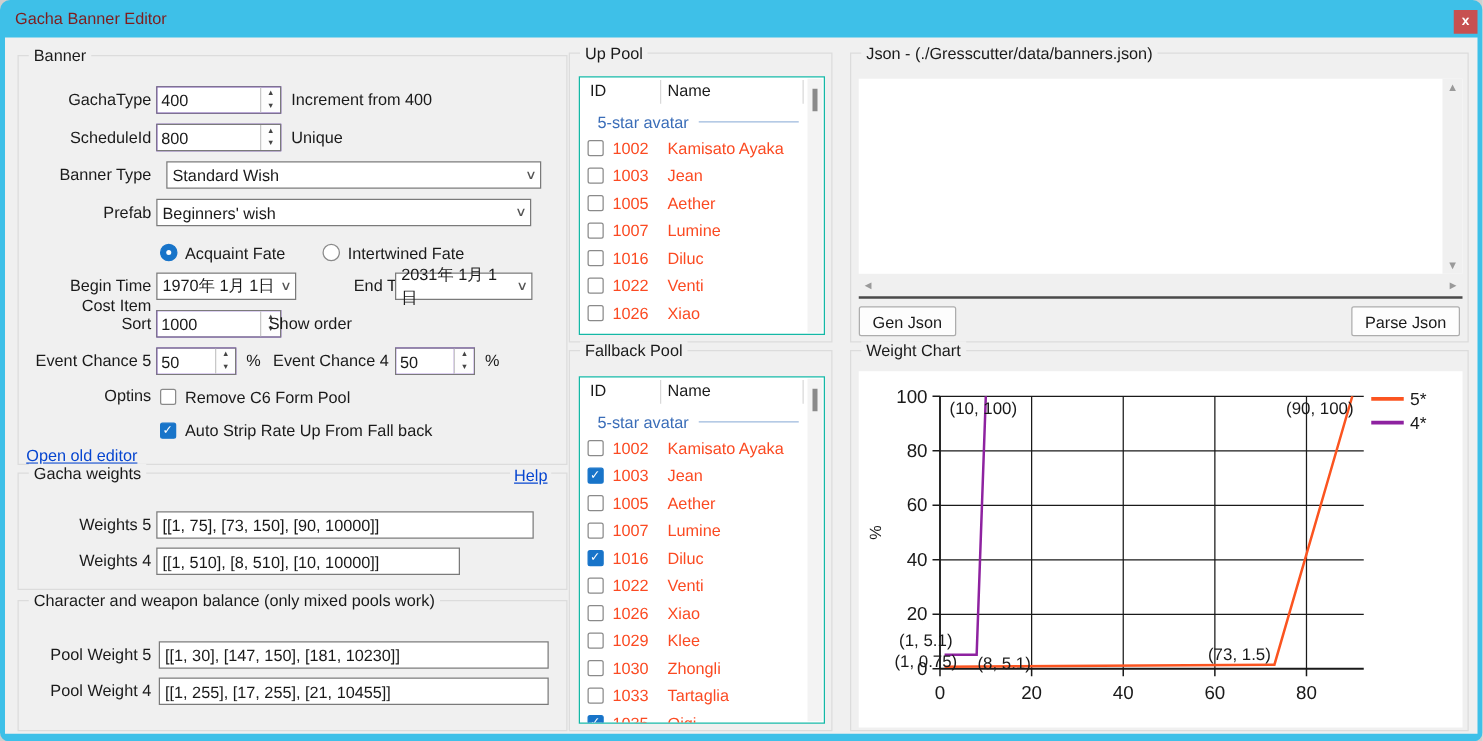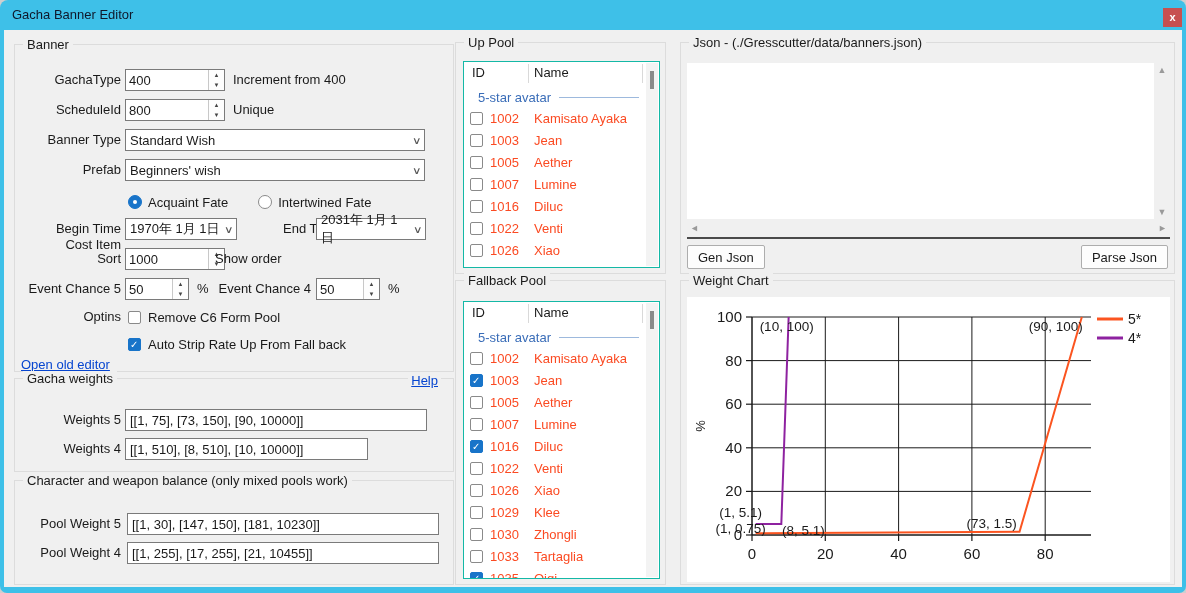--- a/index.html
+++ b/index.html
@@ -1,19 +1,19 @@
 <!DOCTYPE html>
 <html><head>
 <meta charset="utf-8">
 <style>
   * { margin:0; padding:0; box-sizing:border-box; }
   html,body { background:#cfcfcf; font-family:"Liberation Sans", sans-serif; }
   .window { position:relative; width:1186px; height:593px; background:#3ec0e8; border-radius:8px 8px 7px 7px; overflow:hidden; font-size:13px; color:#1a1a1a; }
   .titlebar { position:absolute; left:0; top:0; right:0; height:30px; }
-  .titlebar .title { position:absolute; left:12px; top:7px; font-size:13px; color:#0f172a; }
+  .titlebar .title { position:absolute; left:12px; top:7px; font-size:13px; color:#7f1d1d; }
   .close-btn { position:absolute; right:4px; top:8px; width:19px; height:19px; background:#c75050; color:#fff; font-size:11px; font-weight:bold; text-align:center; line-height:19px; cursor:pointer; }
   .content { position:absolute; left:4px; top:30px; right:4px; bottom:6px; background:#f0f0f0; }
 
   .group { position:absolute; border:1px solid #dcdcdc; }
   .group-label { position:absolute; top:-8px; left:8px; background:#f0f0f0; padding:0 4px; white-space:nowrap; }
 
   .row-label { position:absolute; width:106px; text-align:right; line-height:22px; white-space:nowrap; }
   .hint { position:absolute; line-height:22px; white-space:nowrap; }
 
   .spin { position:absolute; height:22px; background:#6d28d9; border:1px solid #7a7a7a; display:flex; }
@@ -99,21 +99,21 @@
       <div class="spin" style="left:110px;top:54px;width:100px;">
         <input class="spin-input" value="800" style="">
         <div class="spin-btns">
             <div class="spin-up">▲</div>
             <div class="spin-down">▼</div>
           </div>
       </div>
       <div class="hint" style="left:218px;top:54px;">Unique</div>
 
       <div class="row-label" style="left:0;top:84px;">Banner Type</div>
-      <div class="combo" style="left:110px;top:84px;width:300px;gap:44px;">
+      <div class="combo" style="left:118px;top:84px;width:300px;gap:44px;">
         <span>Standard Wish</span>
         <span class="chev">∨</span>
       </div>
 
       <div class="row-label" style="left:0;top:114px;">Prefab</div>
       <div class="combo" style="left:110px;top:114px;width:300px;">
         <span>Beginners' wish</span>
         <span class="chev">∨</span>
       </div>
 

